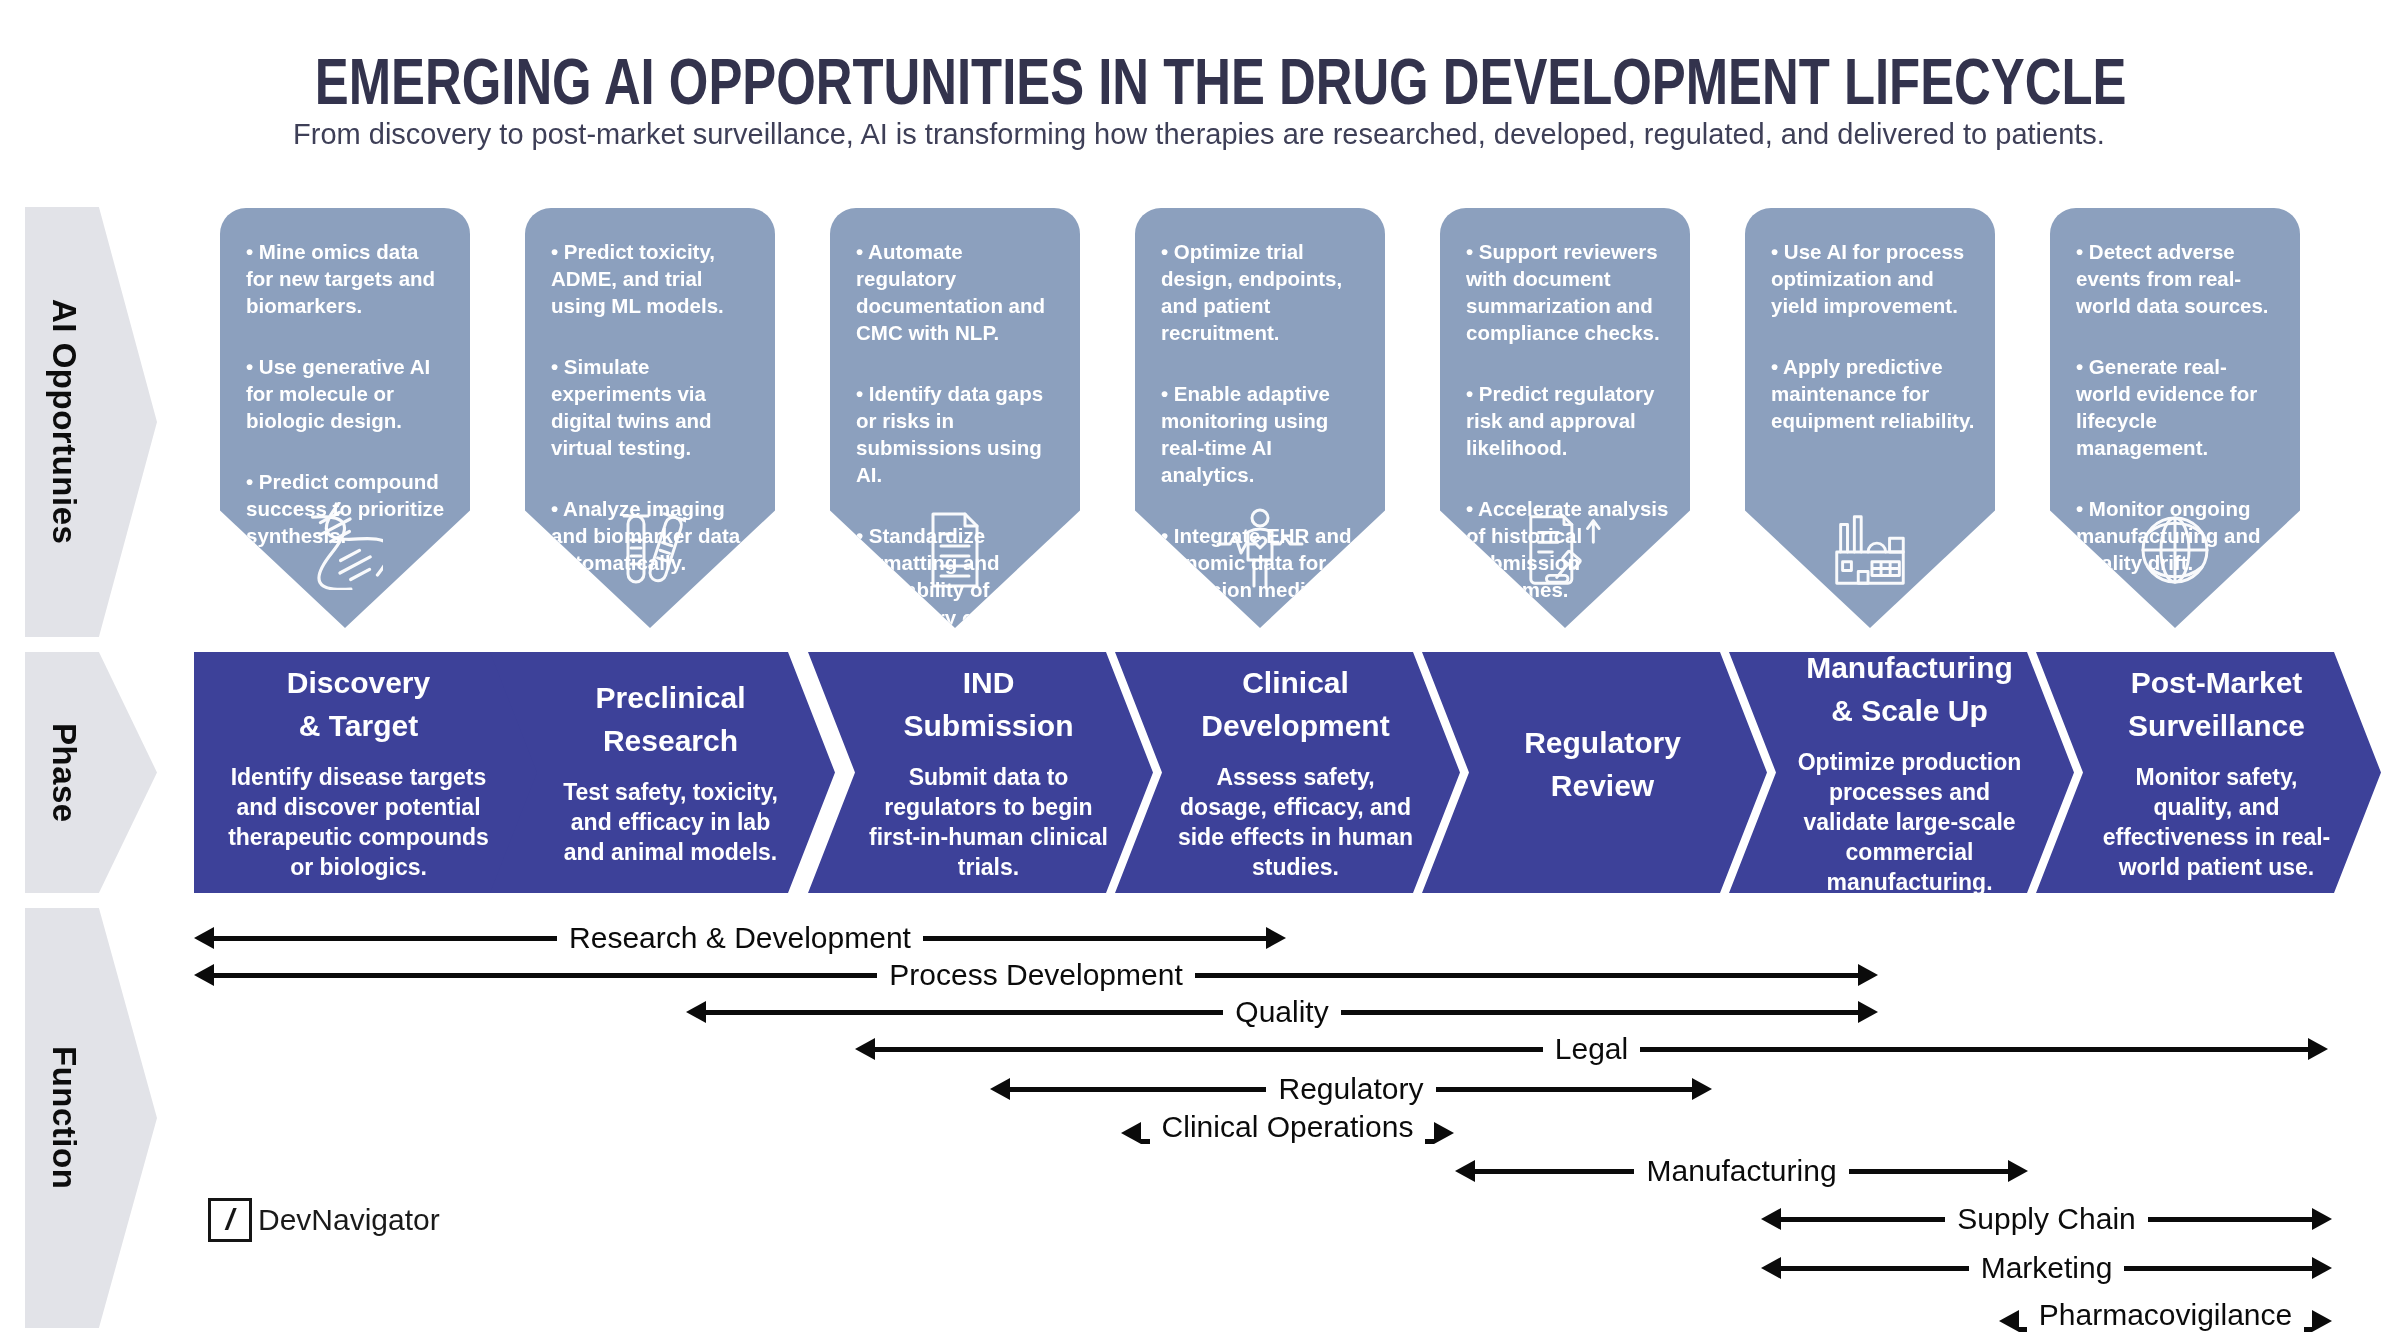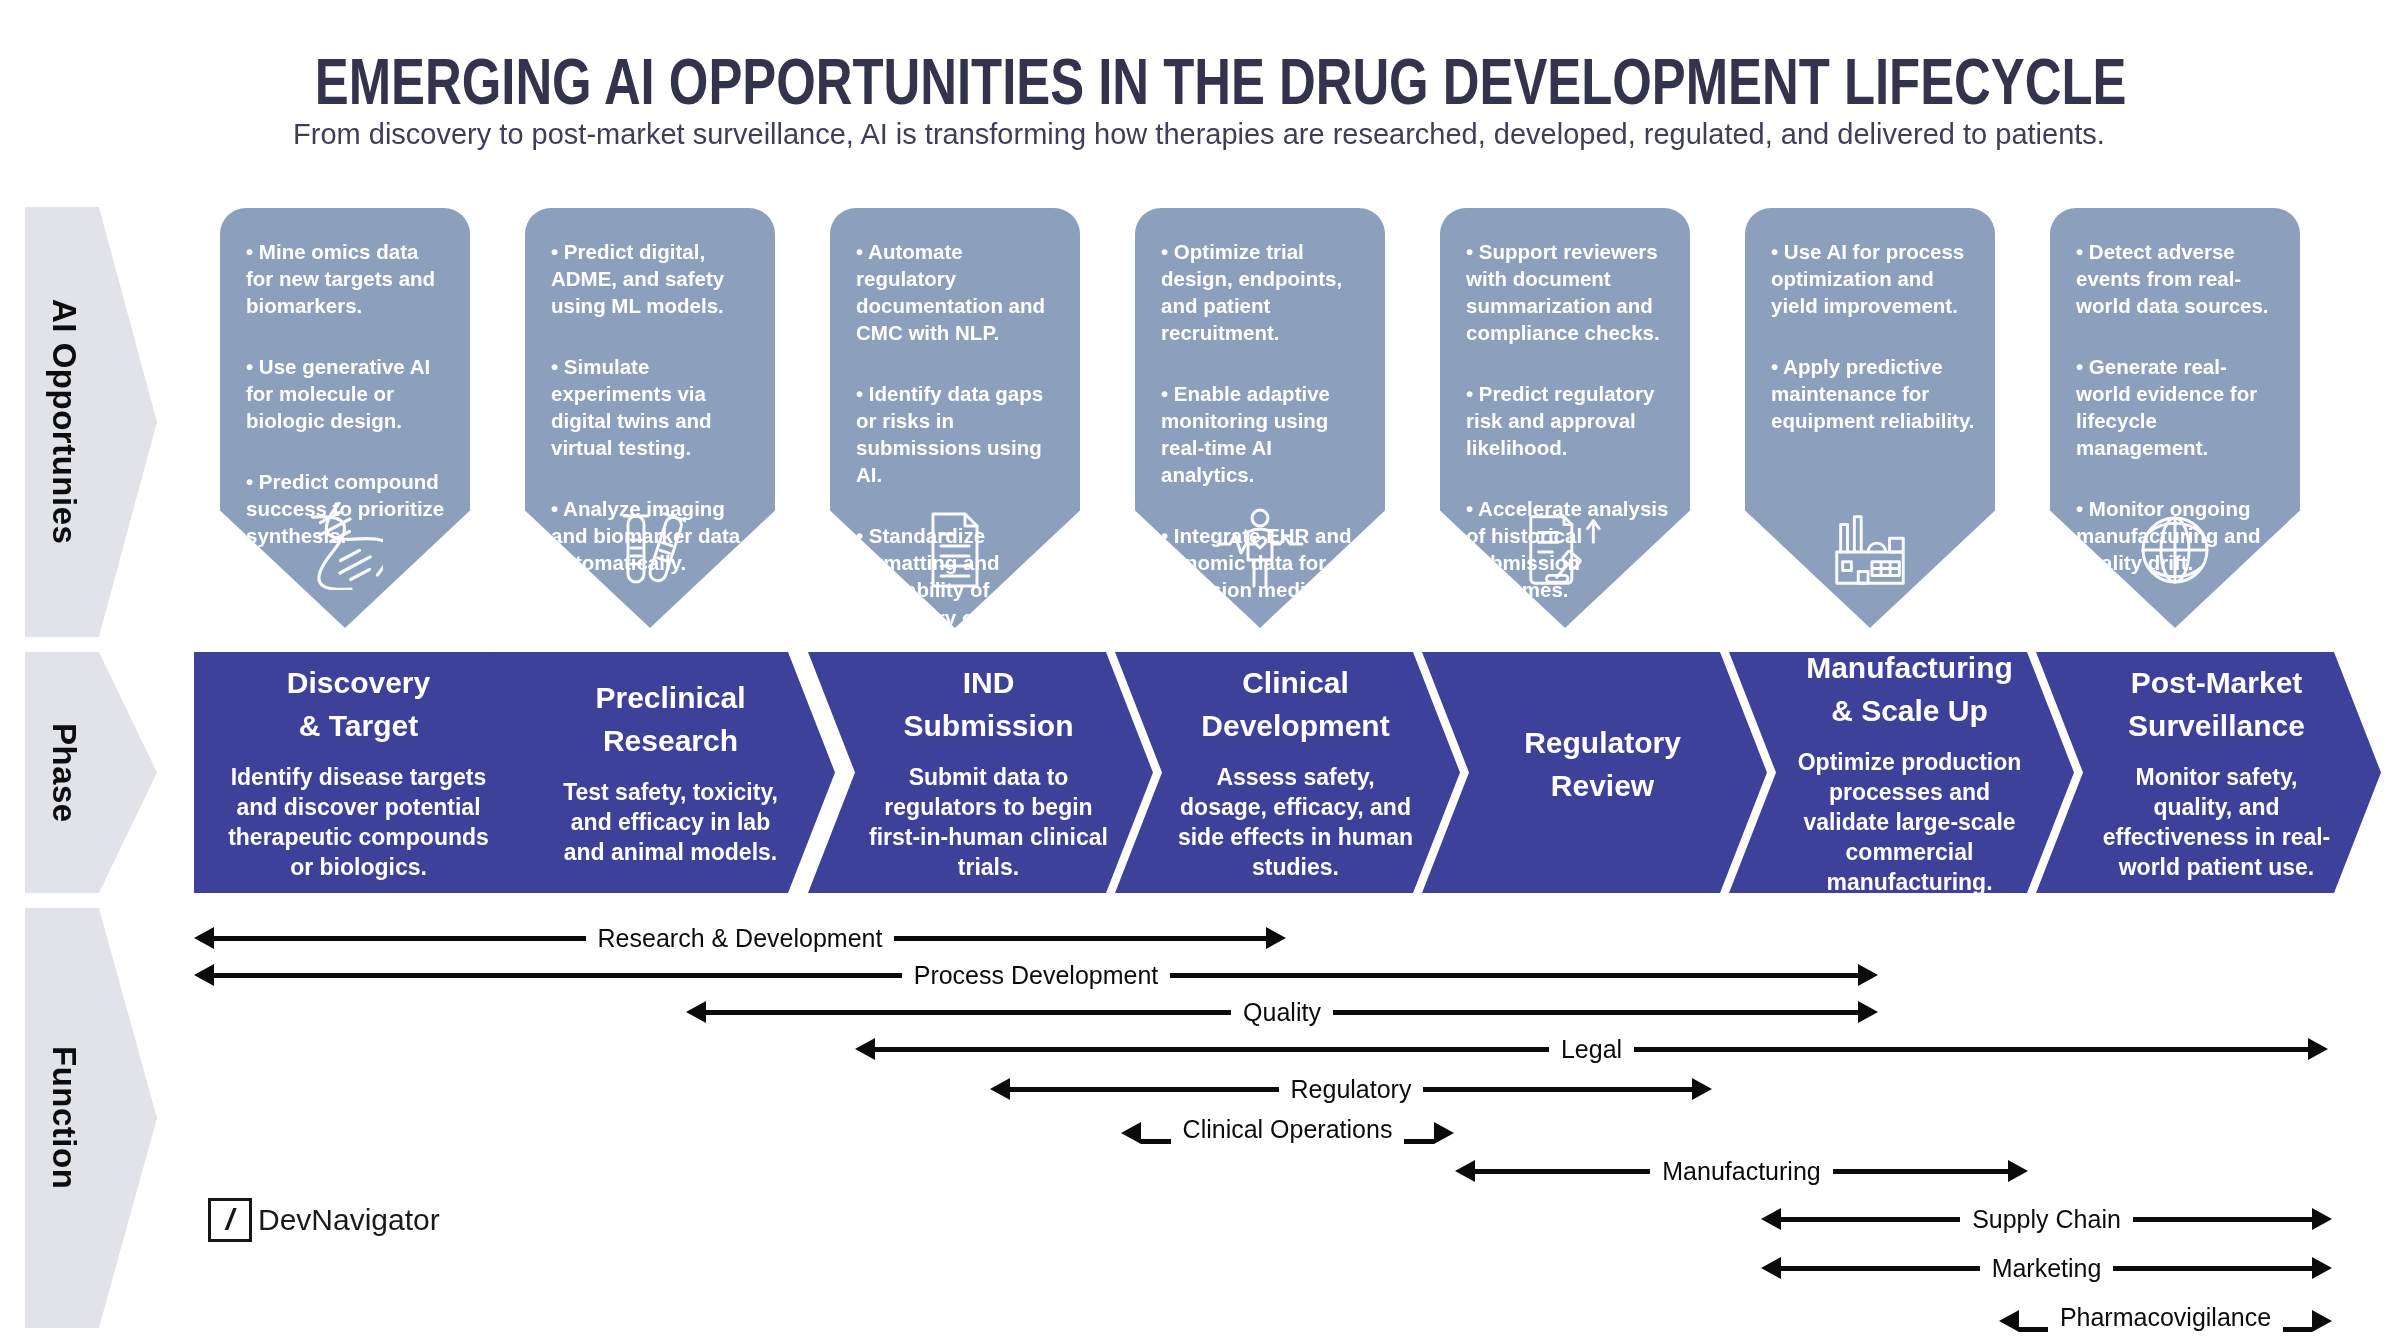--- a/index.html
+++ b/index.html
@@ -37,21 +37,21 @@
          display:flex;flex-direction:column;justify-content:center;align-items:center;
          text-align:center;color:#fff;box-sizing:border-box;padding:0 42px 0 58px;}
   .phase.first{clip-path:polygon(0 0,calc(100% - 47px) 0,100% 50%,calc(100% - 47px) 100%,0 100%);
                padding:0 46px 0 30px;}
   .phase-title{font-size:30px;font-weight:bold;line-height:1.42;margin-bottom:16px;}
   .phase-desc{font-size:23px;font-weight:bold;line-height:1.3;}
 
   
   .func-row{position:absolute;height:30px;display:flex;align-items:center;}
   .func-line{flex:1;height:5px;background:var(--arrow-black);}
-  .func-label{font-size:25px;color:#0b0b0b;padding:0 12px;white-space:nowrap;}
+  .func-label{font-size:30px;color:#0b0b0b;padding:0 12px;white-space:nowrap;}
   .head{width:0;height:0;border-top:11px solid transparent;border-bottom:11px solid transparent;}
   .head.left{border-right:20px solid var(--arrow-black);}
   .head.right{border-left:20px solid var(--arrow-black);}
 
   
   .logo{position:absolute;left:208px;top:1198px;display:flex;align-items:center;}
   .logo-mark{width:38px;height:38px;border:3.5px solid #151515;display:flex;align-items:center;
              justify-content:center;font-size:30px;font-weight:bold;color:#151515;font-style:italic;}
   .logo-text{margin-left:6px;font-size:30px;color:#1a1a1a;}
 </style>
@@ -89,21 +89,21 @@
    <line x1="20" y1="31" x2="40" y2="31"></line>
             <line x1="20" y1="51" x2="40" y2="51"></line>
    <line x1="14" y1="61" x2="46" y2="61"></line>
             <line x1="20" y1="71" x2="40" y2="71"></line>
           </g>
         </svg></span>
   </div>
 
   <div class="opp-box" style="left: 525px;">
     <div class="opp-list">
-        <p>• Predict digital, ADME, and safety using ML models.</p>
+        <p>• Predict toxicity, ADME, and trial using ML models.</p>
         <p>• Simulate experiments via digital twins and virtual testing.</p>
         <p>• Analyze imaging and biomarker data automatically.</p>
       </div>
     <span class="opp-icon"><svg width="72" height="82" viewBox="0 0 72 82">
           <g fill="none" stroke="#fff" stroke-width="3" stroke-linecap="round" stroke-linejoin="round">
    <rect x="14" y="8" width="16" height="66" rx="8"></rect>
             <line x1="10" y1="8" x2="34" y2="8"></line>
    <line x1="17" y1="32" x2="27" y2="32"></line>
             <line x1="17" y1="40" x2="27" y2="40"></line>
    <line x1="17" y1="48" x2="27" y2="48"></line>

